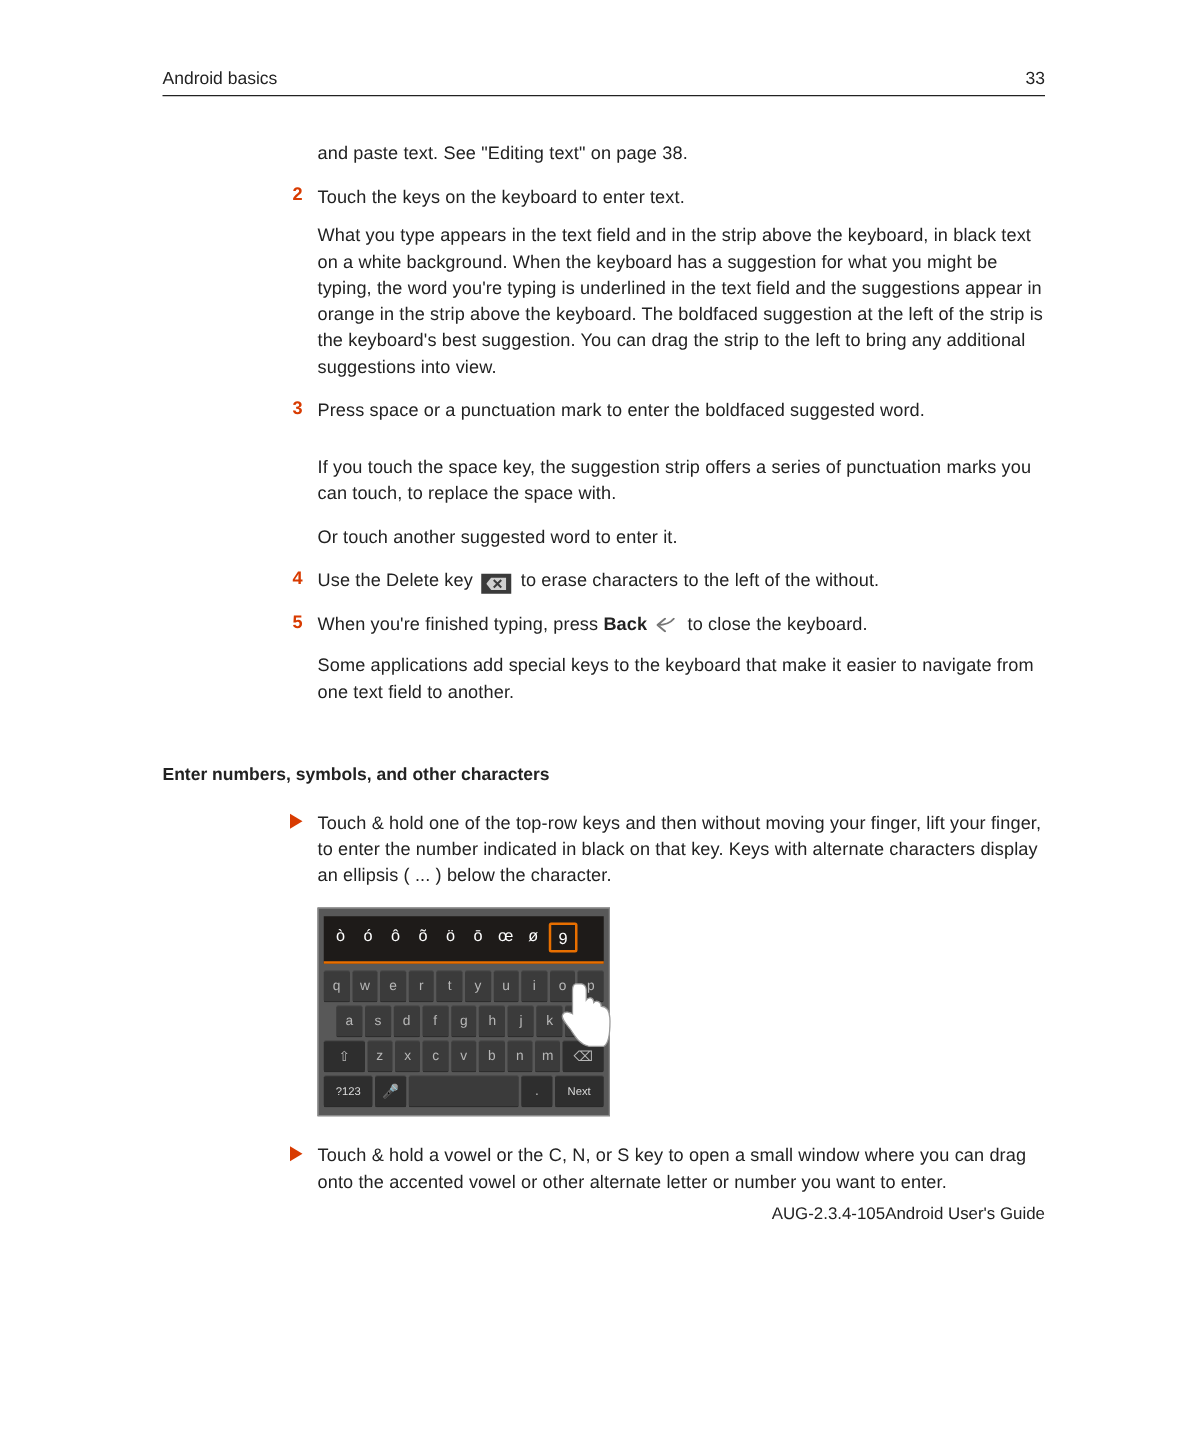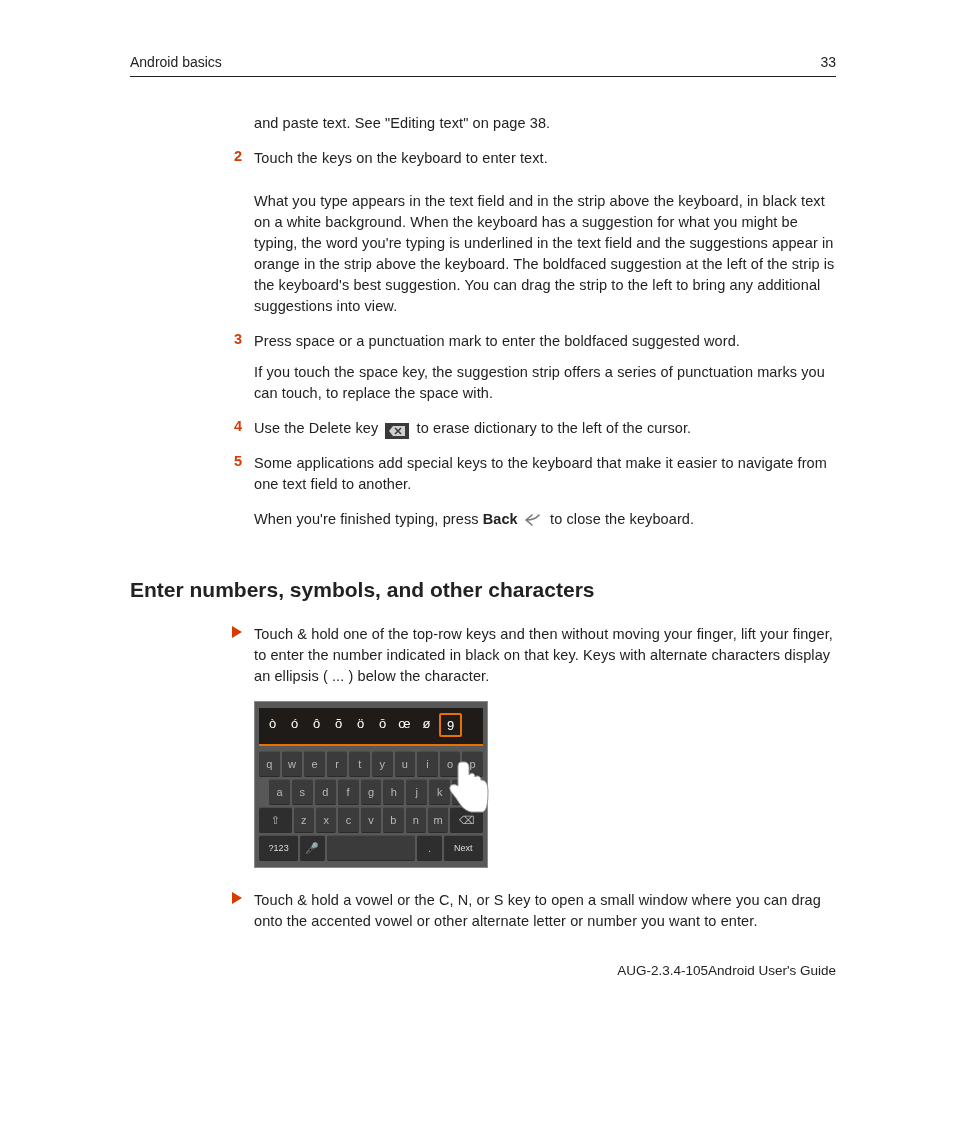--- a/index.html
+++ b/index.html
@@ -50,21 +50,21 @@
   .list-item .marker-tri {
     position: absolute;
     left: -22px;
     top: 2px;
     width: 0; height: 0;
     border-top: 6px solid transparent;
     border-bottom: 6px solid transparent;
     border-left: 10px solid #d83b01;
   }
   h2.section {
-    font-size: 21px;
+    font-size: 14px;
     font-weight: bold;
     margin: 46px 0 22px -124px;
   }
   strong { font-weight: bold; }
 
   
   .delete-key {
     display: inline-flex;
     align-items: center;
     justify-content: center;
@@ -161,57 +161,58 @@
     <span>Android basics</span>
     <span>33</span>
   </div>
 
   <div class="body">
 
     <p class="para">and paste text. See "Editing text" on page 38.</p>
 
     <div class="list-item">
       <span class="marker-num">2</span>
-      <p class="para" style="margin-bottom:22px">Touch the keys on the keyboard to enter text.</p>
+      <p class="para" style="margin-bottom:10px">Touch the keys on the keyboard to enter text.</p>
       <p class="para">What you type appears in the text field and in the strip above the keyboard, in black text on a white background. When the keyboard has a suggestion for what you might be typing, the word you're typing is underlined in the text field and the suggestions appear in orange in the strip above the keyboard. The boldfaced suggestion at the left of the strip is the keyboard's best suggestion. You can drag the strip to the left to bring any additional suggestions into view.</p>
     </div>
 
     <div class="list-item">
       <span class="marker-num">3</span>
-      <p class="para" style="margin-bottom:10px">Press space or a punctuation mark to enter the boldfaced suggested word.</p>
+      <p class="para" style="margin-bottom:24px">Press space or a punctuation mark to enter the boldfaced suggested word.</p>
       <p class="para">If you touch the space key, the suggestion strip offers a series of punctuation marks you can touch, to replace the space with.</p>
+      <p class="para">Or touch another suggested word to enter it.</p>
     </div>
 
     <div class="list-item">
       <span class="marker-num">4</span>
       <p class="para">
         <span>Use the Delete key </span>
         <span class="delete-key">
           <svg width="16" height="10" viewBox="0 0 16 10">
             <path d="M4 0 L16 0 L16 10 L4 10 L0 5 Z" fill="#cfcfcf"></path>
             <path d="M6 2 L12 8 M12 2 L6 8" stroke="#3a3a3a" stroke-width="1.6"></path>
           </svg>
         </span>
-        <span> to erase dictionary to the left of the cursor.</span>
+        <span> to erase characters to the left of the without.</span>
       </p>
     </div>
 
     <div class="list-item">
       <span class="marker-num">5</span>
-      <p class="para">Some applications add special keys to the keyboard that make it easier to navigate from one text field to another.</p>
       <p class="para" style="margin-bottom:10px">
         <span>When you're finished typing, press </span>
         <strong>Back</strong>
         <span class="back-arrow">
           <svg width="18" height="12" viewBox="0 0 18 12">
             <path d="M1 6 L7 1 M1 6 L7 11 M1 6 Q10 6 14 1" fill="none" stroke="#777" stroke-width="1.6" stroke-linecap="round"></path>
           </svg>
         </span>
         <span> to close the keyboard.</span>
       </p>
+      <p class="para">Some applications add special keys to the keyboard that make it easier to navigate from one text field to another.</p>
     </div>
 
     <h2 class="section">Enter numbers, symbols, and other characters</h2>
 
     <div class="list-item">
       <span class="marker-tri"></span>
       <p class="para">Touch &amp; hold one of the top-row keys and then without moving your finger, lift your finger, to enter the number indicated in black on that key. Keys with alternate characters display an ellipsis ( ... ) below the character.</p>
 
       <div class="kb">
         <div class="kb-popup">

